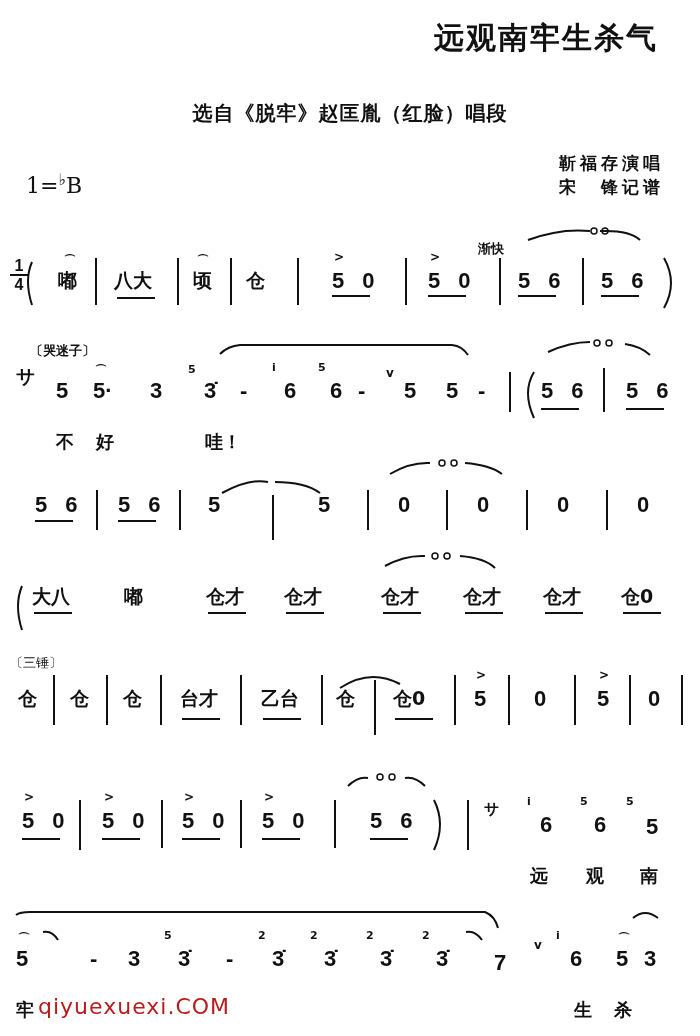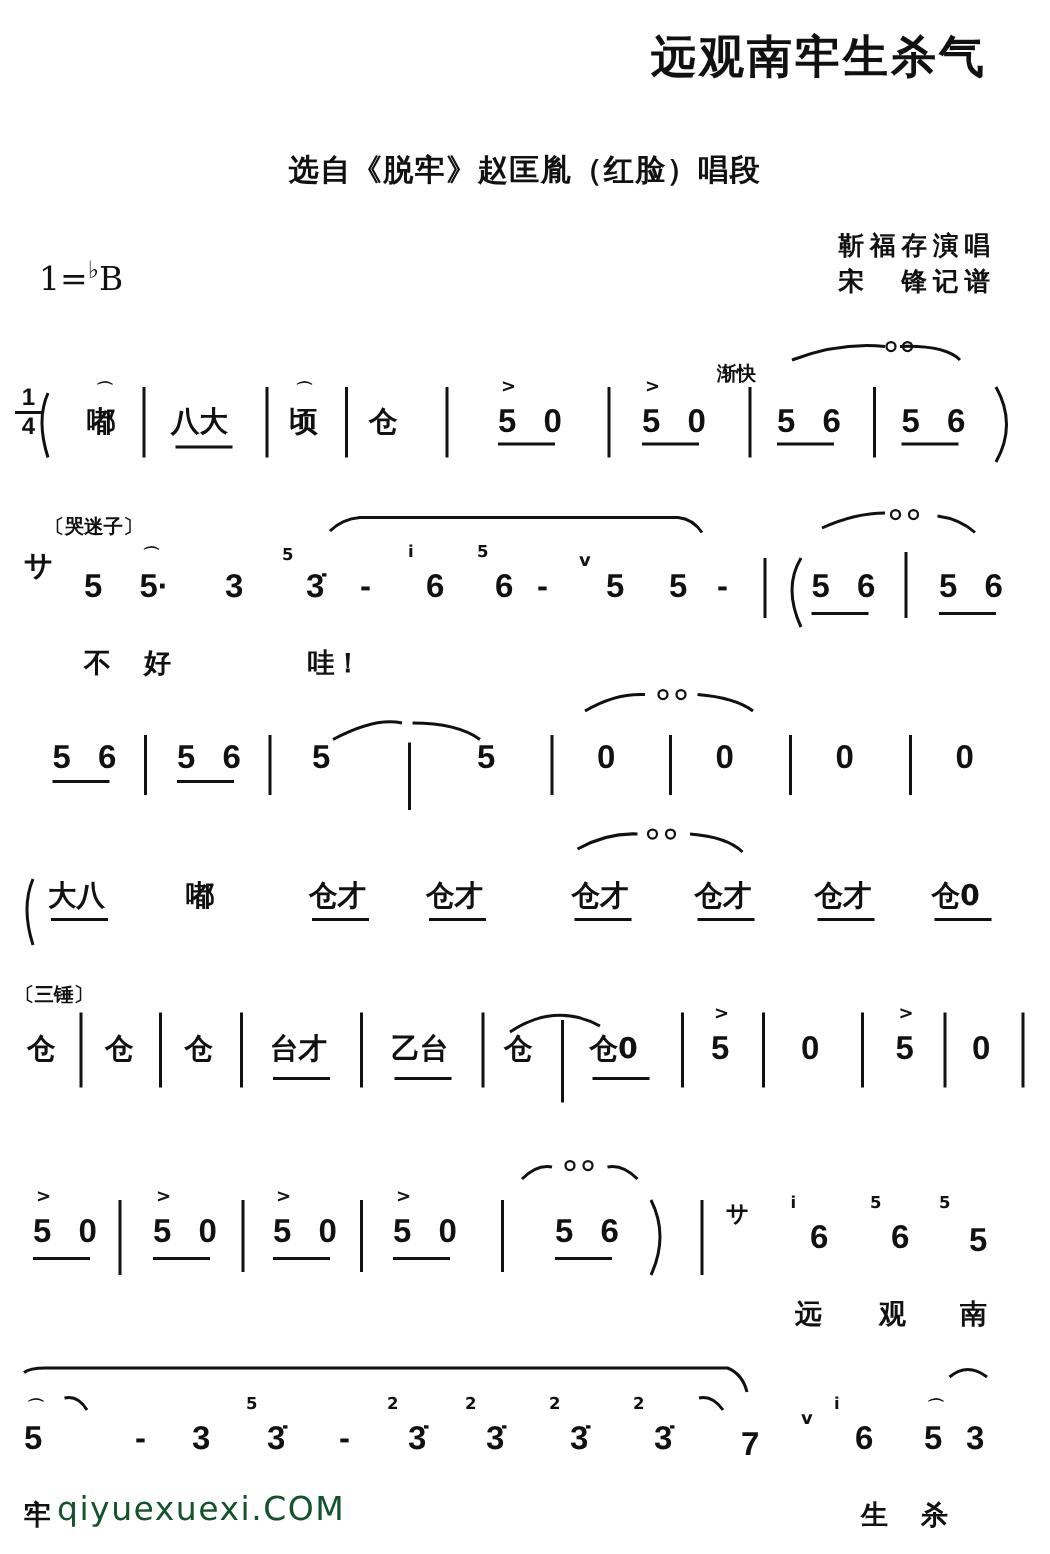--- a/index.html
+++ b/index.html
@@ -9,21 +9,21 @@
   .title{left:0;width:610px;top:18px;text-align:right;font-size:30px;font-weight:bold;letter-spacing:2px;margin-left:48px;}
   .subtitle{left:0;width:700px;top:100px;text-align:center;font-size:20px;font-weight:bold;letter-spacing:1px;}
   .credit{right:36px;font-size:17px;font-weight:bold;letter-spacing:4px;}
   .key{left:26px;top:170px;font-size:22px;font-weight:normal;font-family:"DejaVu Serif",serif;}
   .key sup{font-size:16px;}
   .n{font-family:"Liberation Sans",sans-serif;font-weight:bold;font-size:22px;}
   .cj{font-size:19px;font-weight:bold;}
   .small{font-size:12px;font-weight:bold;}
   .grace{font-size:11px;font-weight:bold;line-height:11px;text-align:center;}
   .lyric{font-size:18px;font-weight:bold;}
-  .wm{font-family:"DejaVu Sans",sans-serif;font-size:22px;color:#14532d;letter-spacing:1px;}
+  .wm{font-family:"DejaVu Sans",sans-serif;font-size:22px;color:#b91c1c;letter-spacing:1px;}
   svg{position:absolute;left:0;top:0;}
 </style>
 </head>
 <body>
 
 <div class="abs title">远观南牢生杀气</div>
 <div class="abs subtitle">选自《脱牢》赵匡胤（红脸）唱段</div>
 <div class="abs credit" style="top:152px">靳福存演唱</div>
 <div class="abs credit" style="top:176px">宋　锋记谱</div>
 <div class="abs key">
@@ -184,21 +184,21 @@
 
 <div class="abs cj" style="left:32px;top:584px">大八</div>
 <div class="abs cj" style="left:124px;top:584px">嘟</div>
 <div class="abs cj" style="left:206px;top:584px">仓才</div>
 <div class="abs cj" style="left:284px;top:584px">仓才</div>
 <div class="abs cj" style="left:381px;top:584px">仓才</div>
 <div class="abs cj" style="left:463px;top:584px">仓才</div>
 <div class="abs cj" style="left:543px;top:584px">仓才</div>
 <div class="abs cj" style="left:621px;top:584px">仓0</div>
 
-<div class="abs" style="left:10px;top:654px;font-size:13px;font-weight:bold">〔三锤〕</div>
+<div class="abs" style="left:10px;top:654px;font-size:13px;font-weight:normal">〔三锤〕</div>
 <div class="abs cj" style="left:18px;top:686px">仓</div>
 <div class="abs cj" style="left:70px;top:686px">仓</div>
 <div class="abs cj" style="left:123px;top:686px">仓</div>
 <div class="abs cj" style="left:180px;top:686px">台才</div>
 <div class="abs cj" style="left:261px;top:686px">乙台</div>
 <div class="abs cj" style="left:336px;top:686px">仓</div>
 <div class="abs cj" style="left:393px;top:686px">仓0</div>
 <div class="abs n" style="left:474px;top:686px">5</div>
 <div class="abs small" style="left:476px;top:668px">&gt;</div>
 <div class="abs n" style="left:534px;top:686px">0</div>

